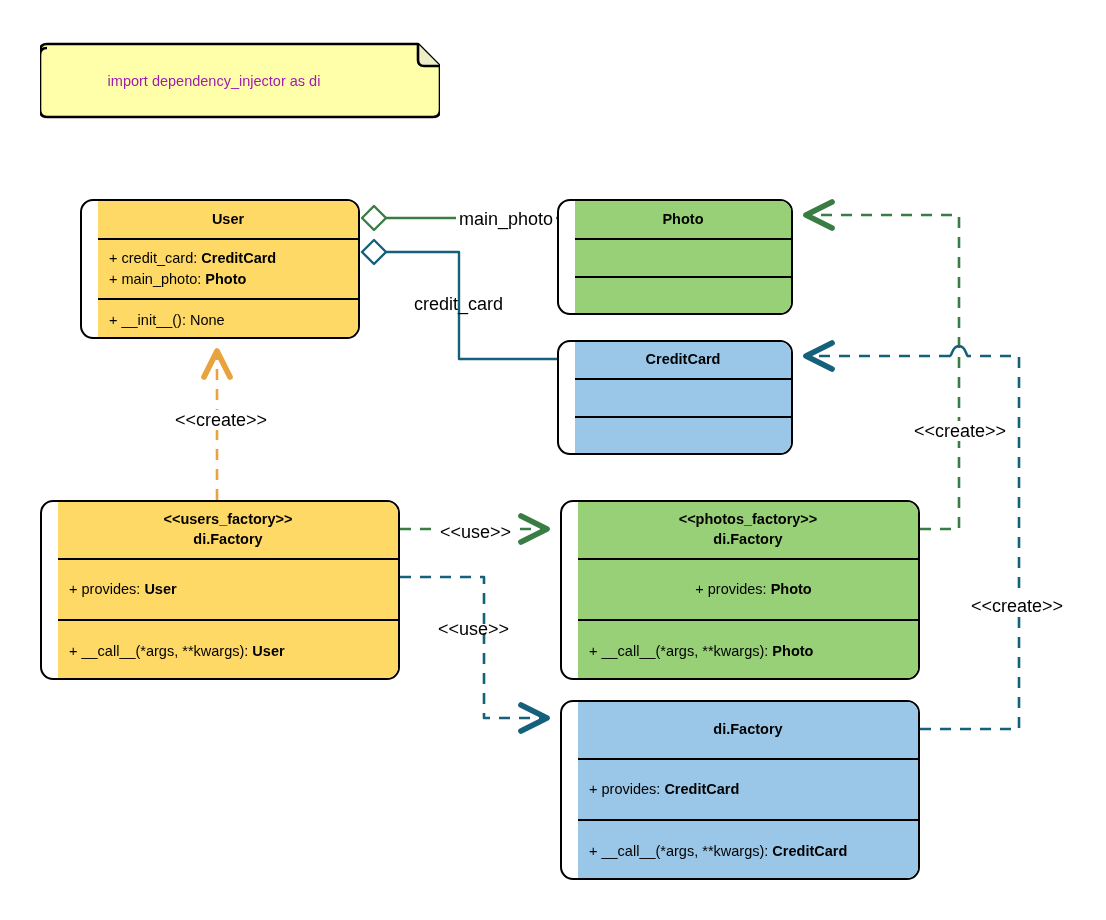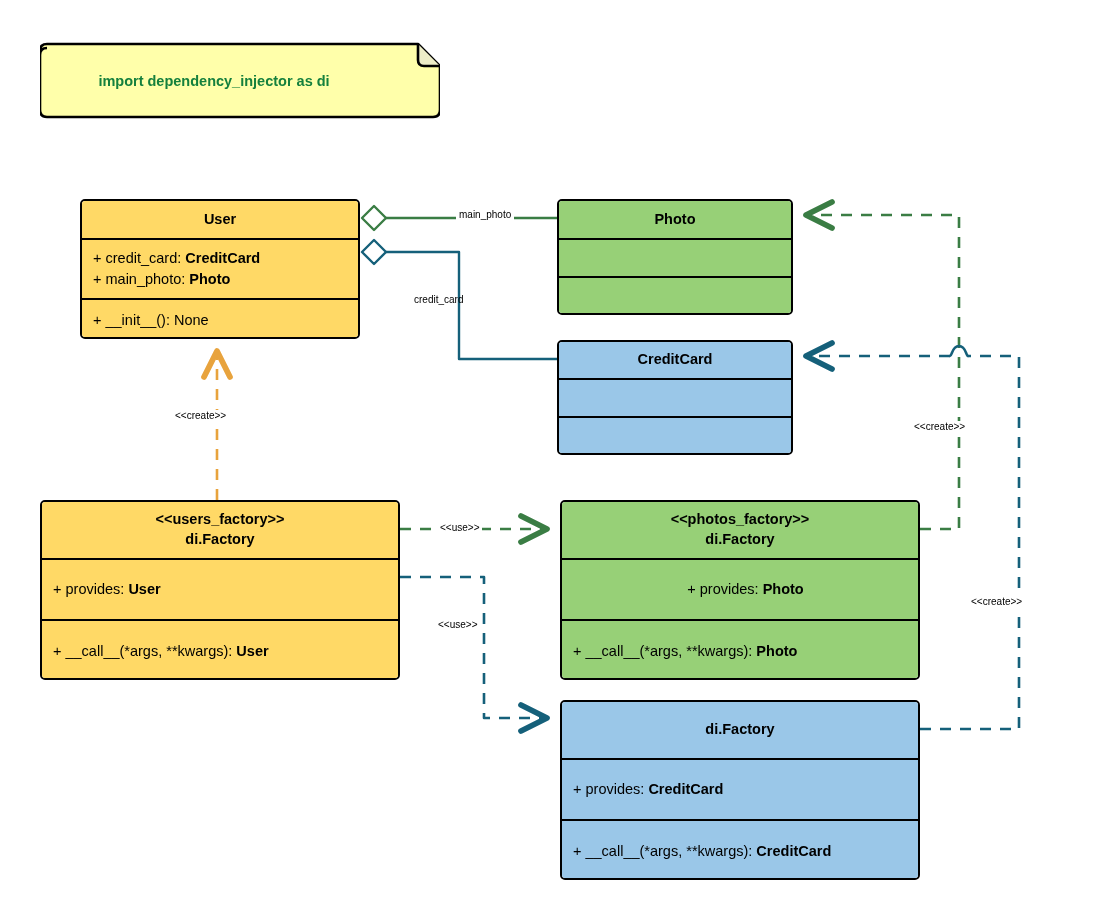--- a/index.html
+++ b/index.html
@@ -12,23 +12,24 @@
   #canvas{position:absolute;left:0;top:0;width:1106px;height:920px;}
 
   svg.layer{position:absolute;left:0;top:0;width:1106px;height:920px;pointer-events:none;}
   svg.layer.below{z-index:1;}
 
   .node{position:absolute;z-index:2;box-sizing:border-box;}
 
   
   .uclass{
     border:2.5px solid #000000;
-    border-radius:5px;
+    border-radius:13px;
     overflow:hidden;
     background:#ffffff;
+    padding-left:16px;
   }
   .uclass .sect{
     box-sizing:border-box;
     border-bottom:2.5px solid #000000;
     display:flex;flex-direction:column;justify-content:center;
   }
   .uclass .sect:last-child{border-bottom:none;}
   .uclass .title{
     text-align:center;font-weight:bold;font-size:14.5px;line-height:1.35;
   }
@@ -45,29 +46,29 @@
 
   
   .note{
     position:absolute;z-index:2;
   }
   .note .body{
     position:absolute;left:0;top:0;width:100%;height:100%;
     display:flex;align-items:center;justify-content:center;
   }
   .note .txt{
-    font-weight:bold;font-size:14.5px;color:#15803d;
+    font-weight:normal;font-size:14.5px;color:#a21caf;
     position:relative;z-index:2;
     transform:translateX(-26px);
   }
 
   
   .elabel{
     position:absolute;z-index:4;
-    font-size:10px;line-height:1;color:#000;
+    font-size:18px;line-height:1;color:#000;
     background:#ffffff;
     padding:1px 3px;
     white-space:nowrap;
   }
   .elabel.nobg{background:transparent;}
 </style>
 </head>
 <body>
 
 <div id="canvas">

